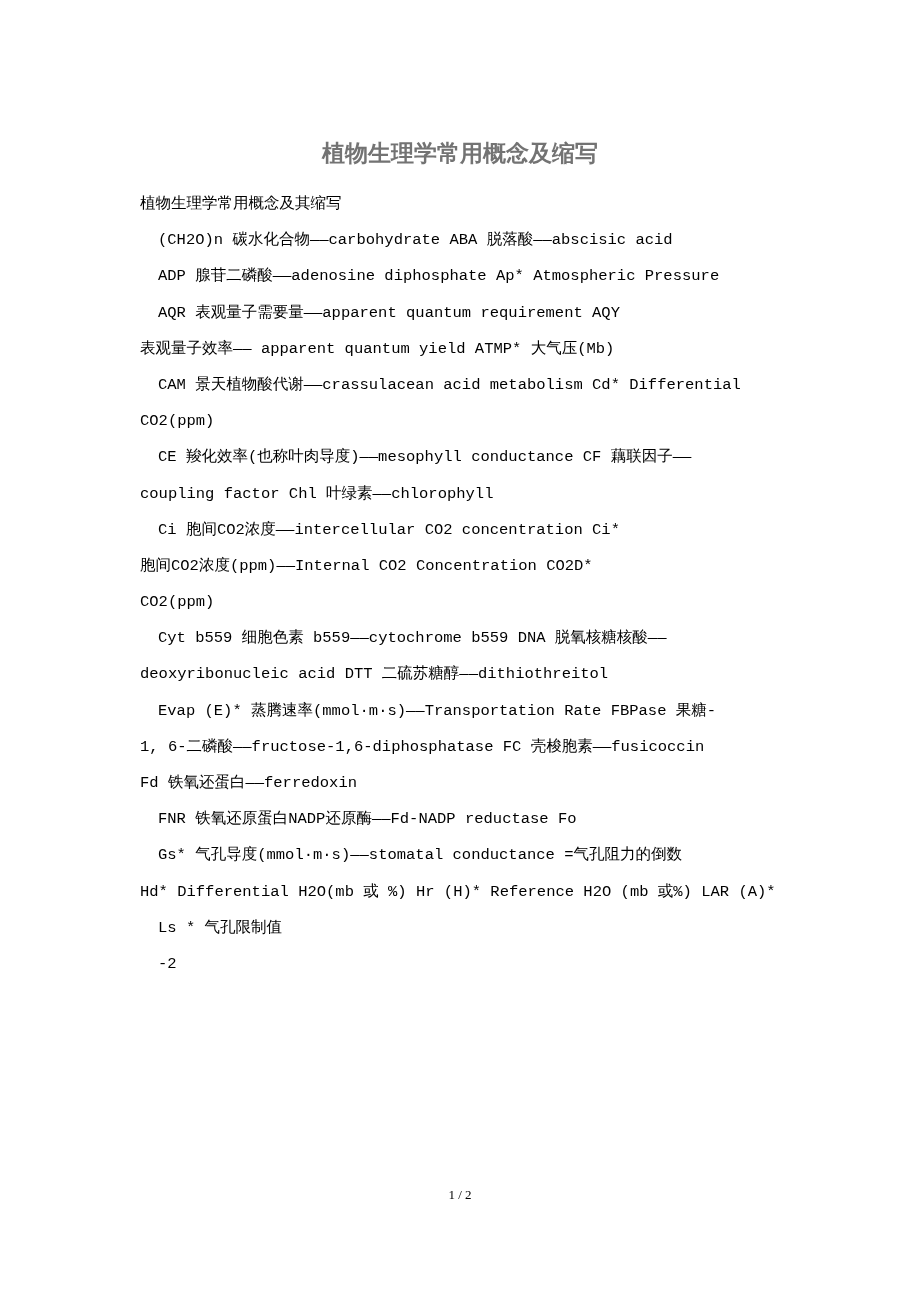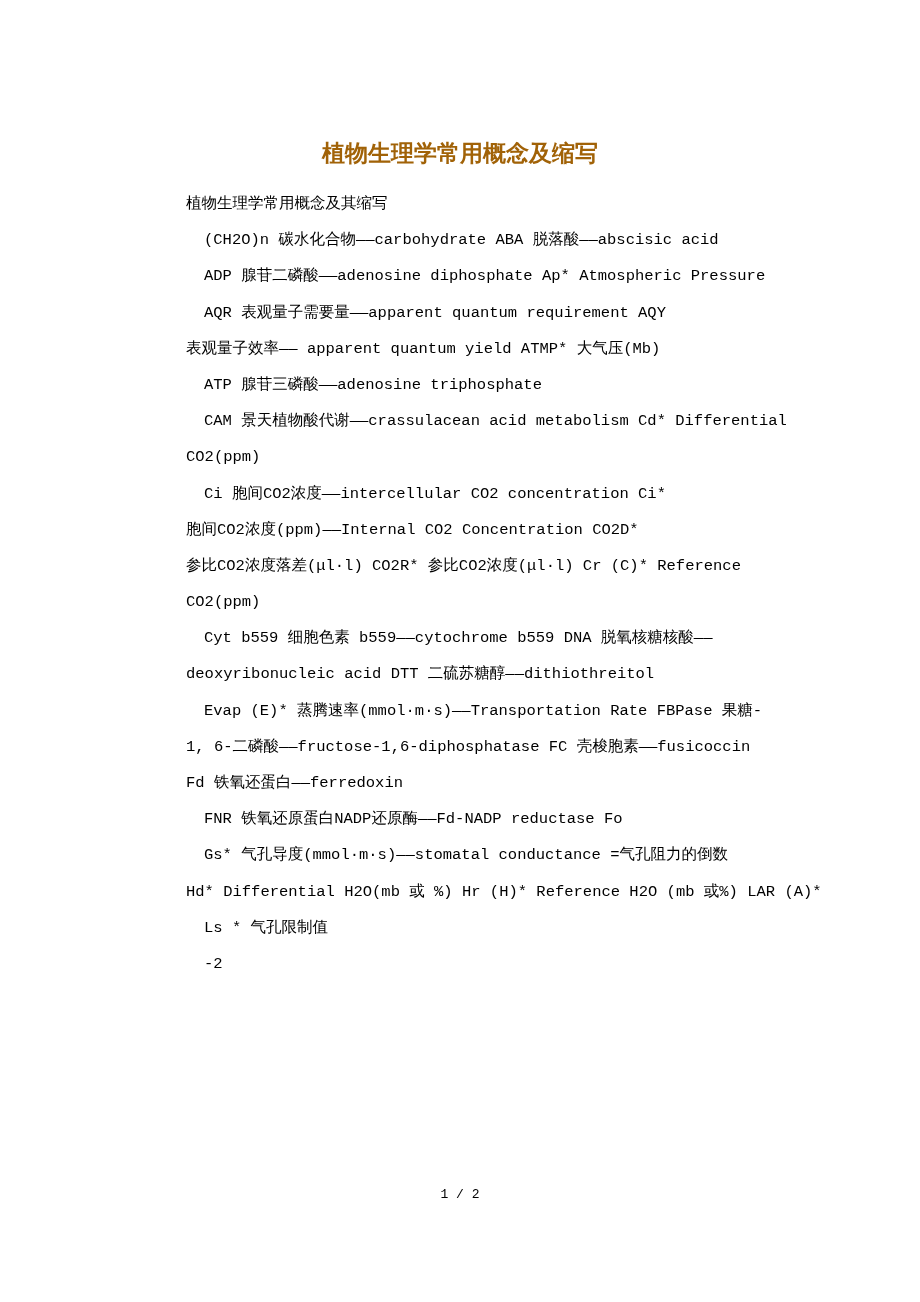--- a/index.html
+++ b/index.html
@@ -1,52 +1,52 @@
 <!DOCTYPE html>
 <html><head>
 <meta charset="utf-8">
 <style>
   html, body { margin: 0; padding: 0; background: #ffffff; }
   body { width: 920px; height: 1302px; position: relative; overflow: hidden; }
   .page { position: absolute; left: 0; top: 0; width: 920px; height: 1302px; background: #fff; }
   .title {
     position: absolute; left: 0; top: 138px; width: 920px; text-align: center;
-    color: #a16207; font-family: "DejaVu Serif", serif; font-weight: bold; font-size: 23px;
+    color: #737373; font-family: "DejaVu Serif", serif; font-weight: bold; font-size: 23px;
     letter-spacing: 0px;
   }
   .body-text {
     position: absolute; left: 140px; top: 186px; width: 650px;
     font-family: "Liberation Mono", "DejaVu Sans Mono", monospace;
     font-size: 15.5px; color: #000; line-height: 36.2px;
   }
-  .line { white-space: nowrap; height: 36.2px; margin-left: 46px; }
+  .line { white-space: nowrap; height: 36.2px; }
   .indent { padding-left: 18px; }
   .footer {
     position: absolute; left: 0; top: 1187px; width: 920px; text-align: center;
-    font-family: Liberation Mono, monospace; font-size: 13px; color: #000;
+    font-family: Liberation Serif, serif; font-size: 13px; color: #000;
   }
 </style>
 </head>
 <body>
 
 <div class="page">
   <div class="title">植物生理学常用概念及缩写</div>
 
   <div class="body-text" id="body-text">
     <div class="line">植物生理学常用概念及其缩写</div>
     <div class="line indent">(CH2O)n 碳水化合物——carbohydrate ABA 脱落酸——abscisic acid</div>
     <div class="line indent">ADP 腺苷二磷酸——adenosine diphosphate Ap* Atmospheric Pressure</div>
     <div class="line indent">AQR 表观量子需要量——apparent quantum requirement AQY</div>
     <div class="line">表观量子效率—— apparent quantum yield ATMP* 大气压(Mb)</div>
-    <div class="line indent">ATP 腺苷三磷酸——adenosine triphosphate</div>
     <div class="line indent">CAM 景天植物酸代谢——crassulacean acid metabolism Cd* Differential</div>
     <div class="line">CO2(ppm)</div>
+    <div class="line indent">CE 羧化效率(也称叶肉导度)——mesophyll conductance CF 藕联因子——</div>
+    <div class="line">coupling factor Chl 叶绿素——chlorophyll</div>
     <div class="line indent">Ci 胞间CO2浓度——intercellular CO2 concentration Ci*</div>
     <div class="line">胞间CO2浓度(ppm)——Internal CO2 Concentration CO2D*</div>
-    <div class="line">参比CO2浓度落差(μl·l) CO2R* 参比CO2浓度(μl·l) Cr (C)* Reference</div>
     <div class="line">CO2(ppm)</div>
     <div class="line indent">Cyt b559 细胞色素 b559——cytochrome b559 DNA 脱氧核糖核酸——</div>
     <div class="line">deoxyribonucleic acid DTT 二硫苏糖醇——dithiothreitol</div>
     <div class="line indent">Evap (E)* 蒸腾速率(mmol·m·s)——Transportation Rate FBPase 果糖-</div>
     <div class="line">1, 6-二磷酸——fructose-1,6-diphosphatase FC 壳梭胞素——fusicoccin</div>
     <div class="line">Fd 铁氧还蛋白——ferredoxin</div>
     <div class="line indent">FNR 铁氧还原蛋白NADP还原酶——Fd-NADP reductase Fo</div>
     <div class="line indent">Gs* 气孔导度(mmol·m·s)——stomatal conductance =气孔阻力的倒数</div>
     <div class="line">Hd* Differential H2O(mb 或 %) Hr (H)* Reference H2O (mb 或%) LAR (A)*</div>
     <div class="line indent">Ls * 气孔限制值</div>

